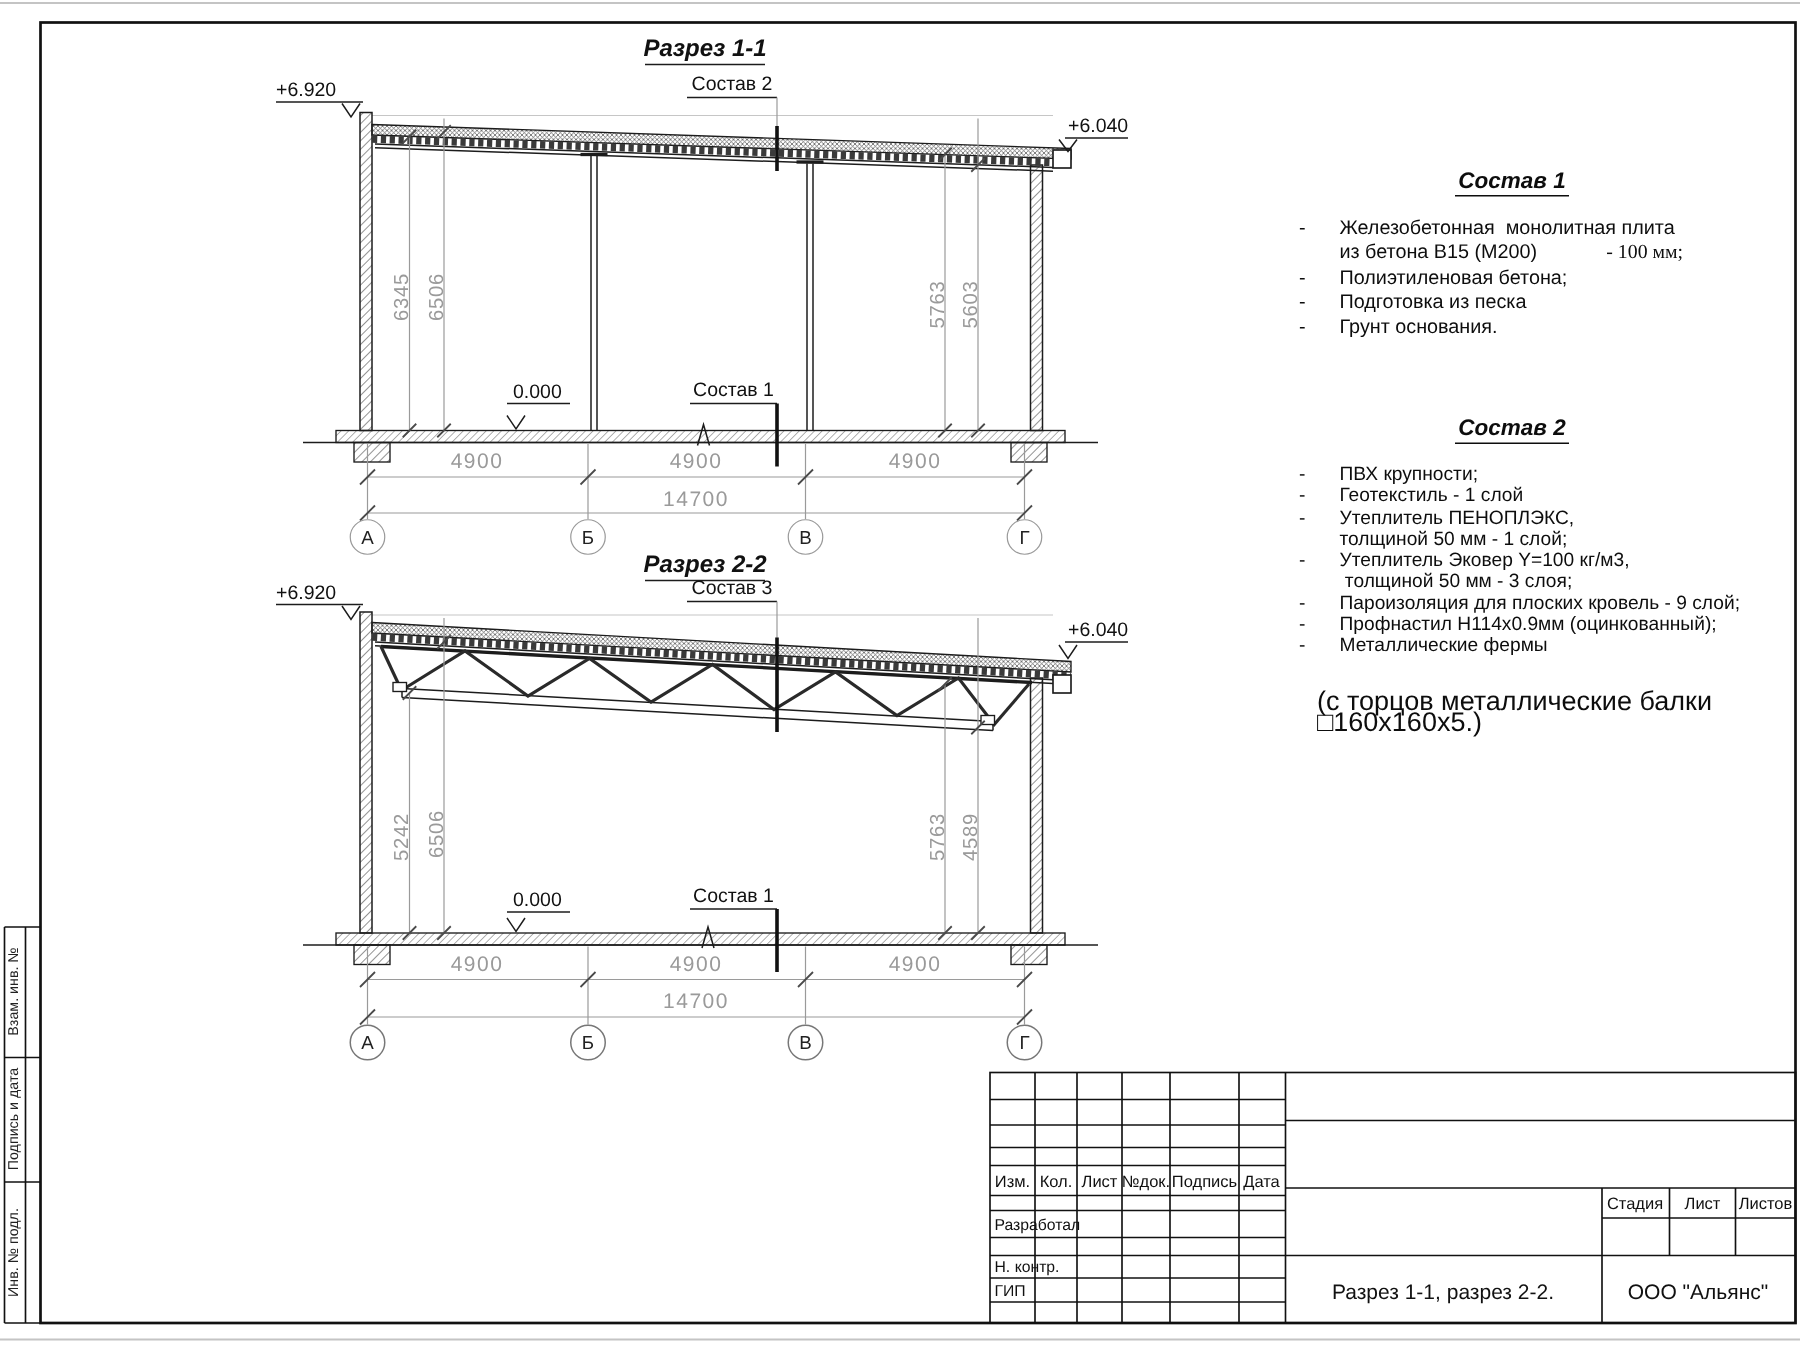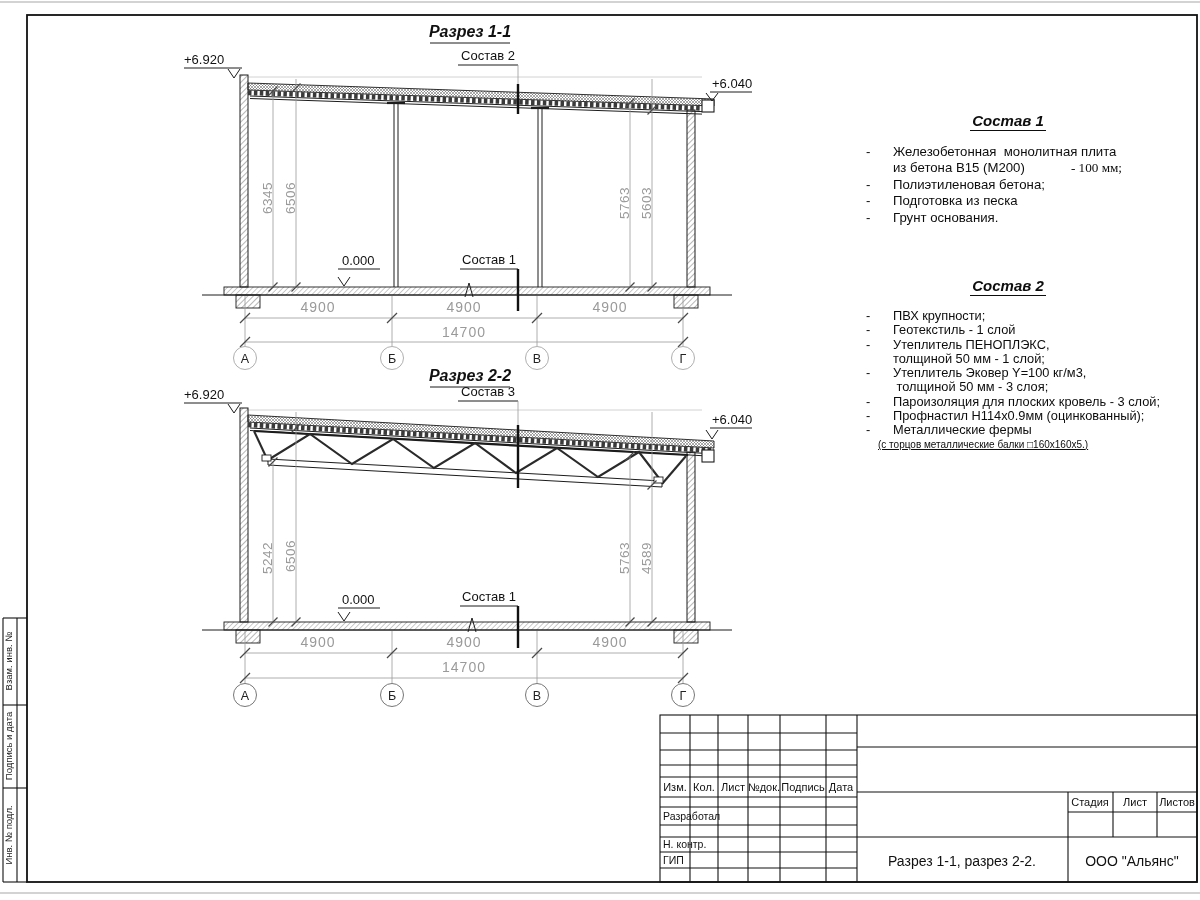--- a/index.html
+++ b/index.html
@@ -30,21 +30,21 @@
   
   .mat { position:absolute; width:300px; color:#0d0d0d; }
   .mat .mtitle { text-align:center; font-style:italic; font-weight:600; font-size:15px; margin-bottom:15px; }
   .mat .mtitle span { border-bottom:1.2px solid #0d0d0d; padding:0 2px 1px 2px; }
   .mline { display:flex; font-size:13.2px; }
   .c1 .mline { line-height:16.4px; }
   .c2 .mline { line-height:14.3px; font-size:12.8px; }
   .mdash { width:27px; padding-left:8px; flex:0 0 auto; }
   .mtext { white-space:pre; }
   .mval  { margin-left:auto; padding-right:36px; white-space:pre;font-family:Liberation Serif, serif; }
-  .mnote { padding-left:20px; margin-top:0; font-size:10px; line-height:14.3px;text-decoration:underline; }
+  .mnote { padding-left:20px; margin-top:22px; font-size:18px; line-height:14.3px; }
 </style>
 </head>
 <body>
 
 <div id="sheet">
 
 <svg id="linework" width="1200" height="900" viewBox="0 0 1200 900">
   <defs>
     <pattern id="hwall" width="4" height="4" patternUnits="userSpaceOnUse" patternTransform="rotate(45)">
       <line x1="0" y1="0" x2="0" y2="4" stroke="#4a4a4a" stroke-width="0.8"></line>
@@ -392,21 +392,21 @@
     <div class="mline">
           <span class="mdash">-</span>
           <span class="mtext">Утеплитель Эковер Y=100 кг/м3,</span>
         </div>
     <div class="mline">
           <span class="mdash"></span>
           <span class="mtext"> толщиной 50 мм - 3 слоя;</span>
         </div>
     <div class="mline">
           <span class="mdash">-</span>
-          <span class="mtext">Пароизоляция для плоских кровель - 3 слой;</span>
+          <span class="mtext">Пароизоляция для плоских кровель - 9 слой;</span>
         </div>
     <div class="mline">
           <span class="mdash">-</span>
           <span class="mtext">Профнастил Н114х0.9мм (оцинкованный);</span>
         </div>
     <div class="mline">
           <span class="mdash">-</span>
           <span class="mtext">Металлические фермы</span>
         </div>
     <div class="mnote">(с торцов металлические балки □160х160х5.)</div>

